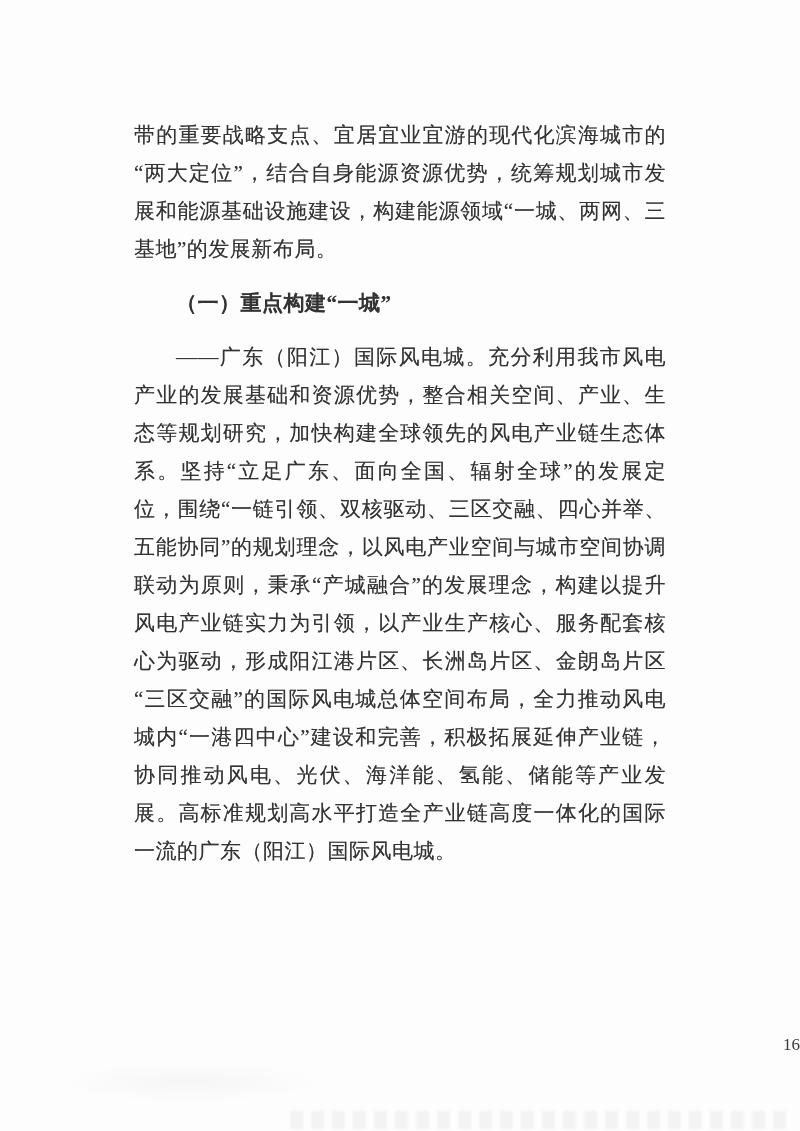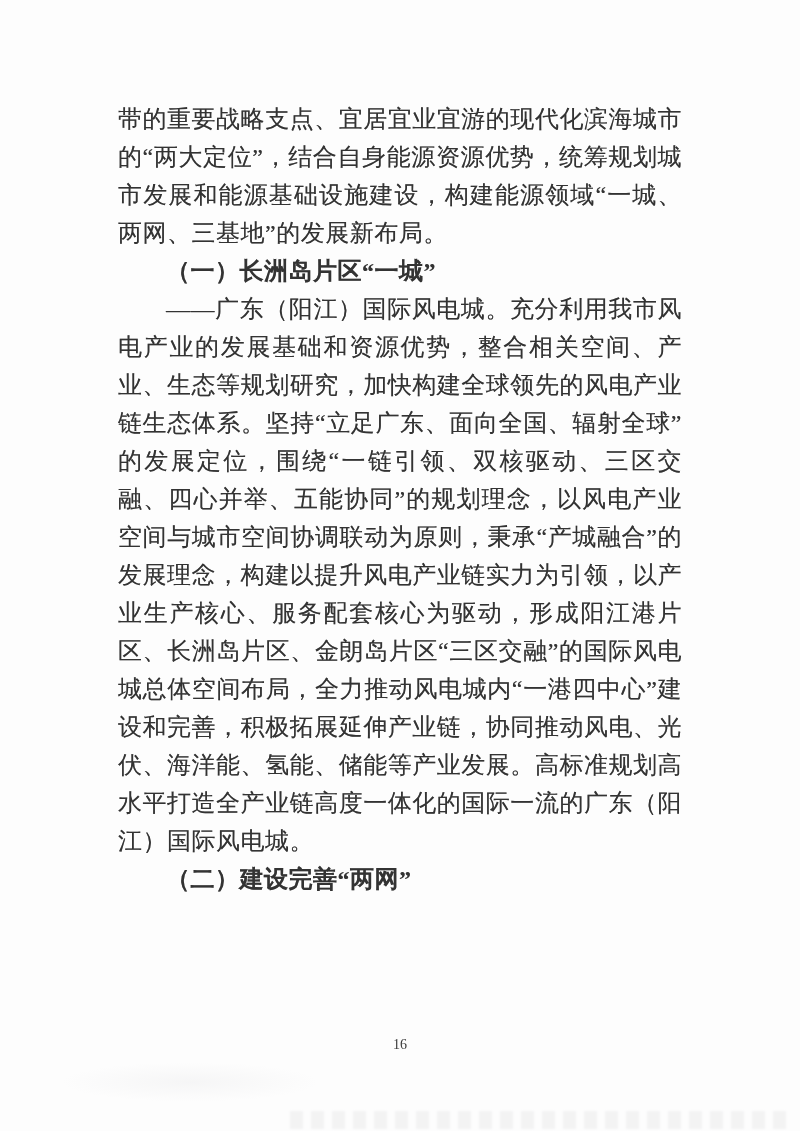--- a/index.html
+++ b/index.html
@@ -17,44 +17,44 @@
     font-family: "Liberation Serif", "DejaVu Serif", serif;
     color: #333333;
   }
   .text-block {
     position: absolute;
     top: 100px;
     left: 118px;
     width: 564px;
   }
   .para {
-    margin: 0;
-    font-size: 24px;
+    margin: 16px;
+    font-size: 21px;
     line-height: 38px;
     letter-spacing: 0.5px;
     text-align: justify;
     text-justify: inter-character;
     text-shadow: 0 0 0.5px rgba(70,70,70,0.55);
   }
   .indent {
     text-indent: 2em;
   }
   .heading {
     font-weight: bold;
   }
   .lead {
     font-weight: normal;
   }
   .page-number {
     position: absolute;
     top: 1034px;
     left: 0;
     width: 100%;
-    text-align: center;
-    font-size: 14px;
+    text-align: right;
+    font-size: 17px;
     line-height: 22px;
     color: #3a3a3a;
   }
   
   .bleed {
     position: absolute;
     bottom: 2px;
     left: 290px;
     right: 6px;
     height: 18px;
@@ -76,25 +76,24 @@
 </style>
 </head>
 <body>
 
 <div class="page">
 
   <div class="text-block">
 
     <p class="para">带的重要战略支点、宜居宜业宜游的现代化滨海城市的“两大定位”，结合自身能源资源优势，统筹规划城市发展和能源基础设施建设，构建能源领域“一城、两网、三基地”的发展新布局。</p>
 
-    <p class="para heading indent">（一）长洲岛片区“一城”</p>
+    <p class="para heading indent">（一）重点构建“一城”</p>
 
     <p class="para indent"><strong class="lead">——广东（阳江）国际风电城。</strong><span>充分利用我市风电产业的发展基础和资源优势，整合相关空间、产业、生态等规划研究，加快构建全球领先的风电产业链生态体系。坚持“立足广东、面向全国、辐射全球”的发展定位，围绕“一链引领、双核驱动、三区交融、四心并举、五能协同”的规划理念，以风电产业空间与城市空间协调联动为原则，秉承“产城融合”的发展理念，构建以提升风电产业链实力为引领，以产业生产核心、服务配套核心为驱动，形成阳江港片区、长洲岛片区、金朗岛片区“三区交融”的国际风电城总体空间布局，全力推动风电城内“一港四中心”建设和完善，积极拓展延伸产业链，协同推动风电、光伏、海洋能、氢能、储能等产业发展。高标准规划高水平打造全产业链高度一体化的国际一流的广东（阳江）国际风电城。</span></p>
 
-    <p class="para heading indent">（二）建设完善“两网”</p>
 
 
   </div>
 
   <div class="page-number">16</div>
 
   <div class="smudge"></div>
   <div class="bleed"></div>
 
 </div>

